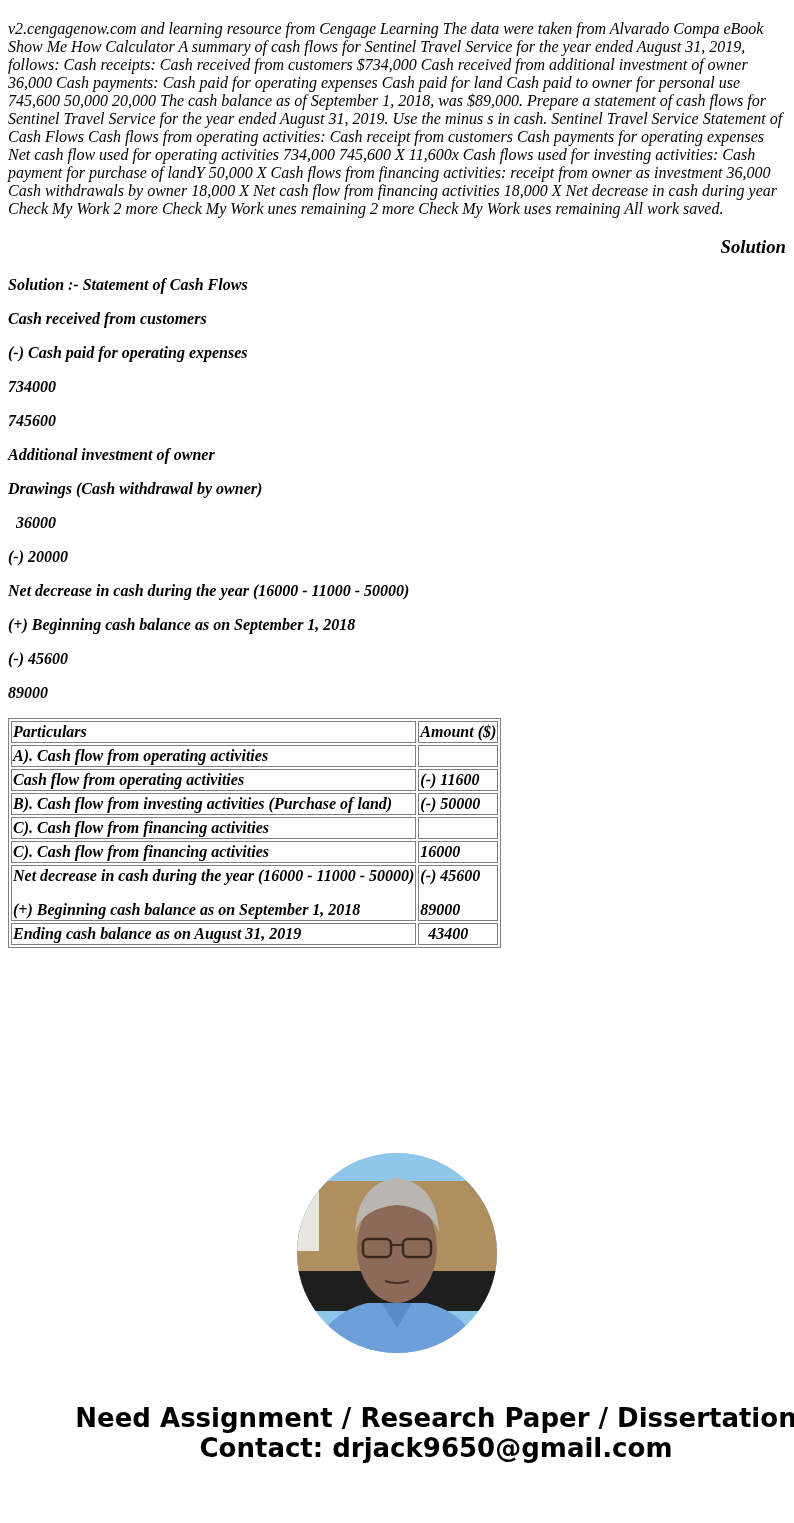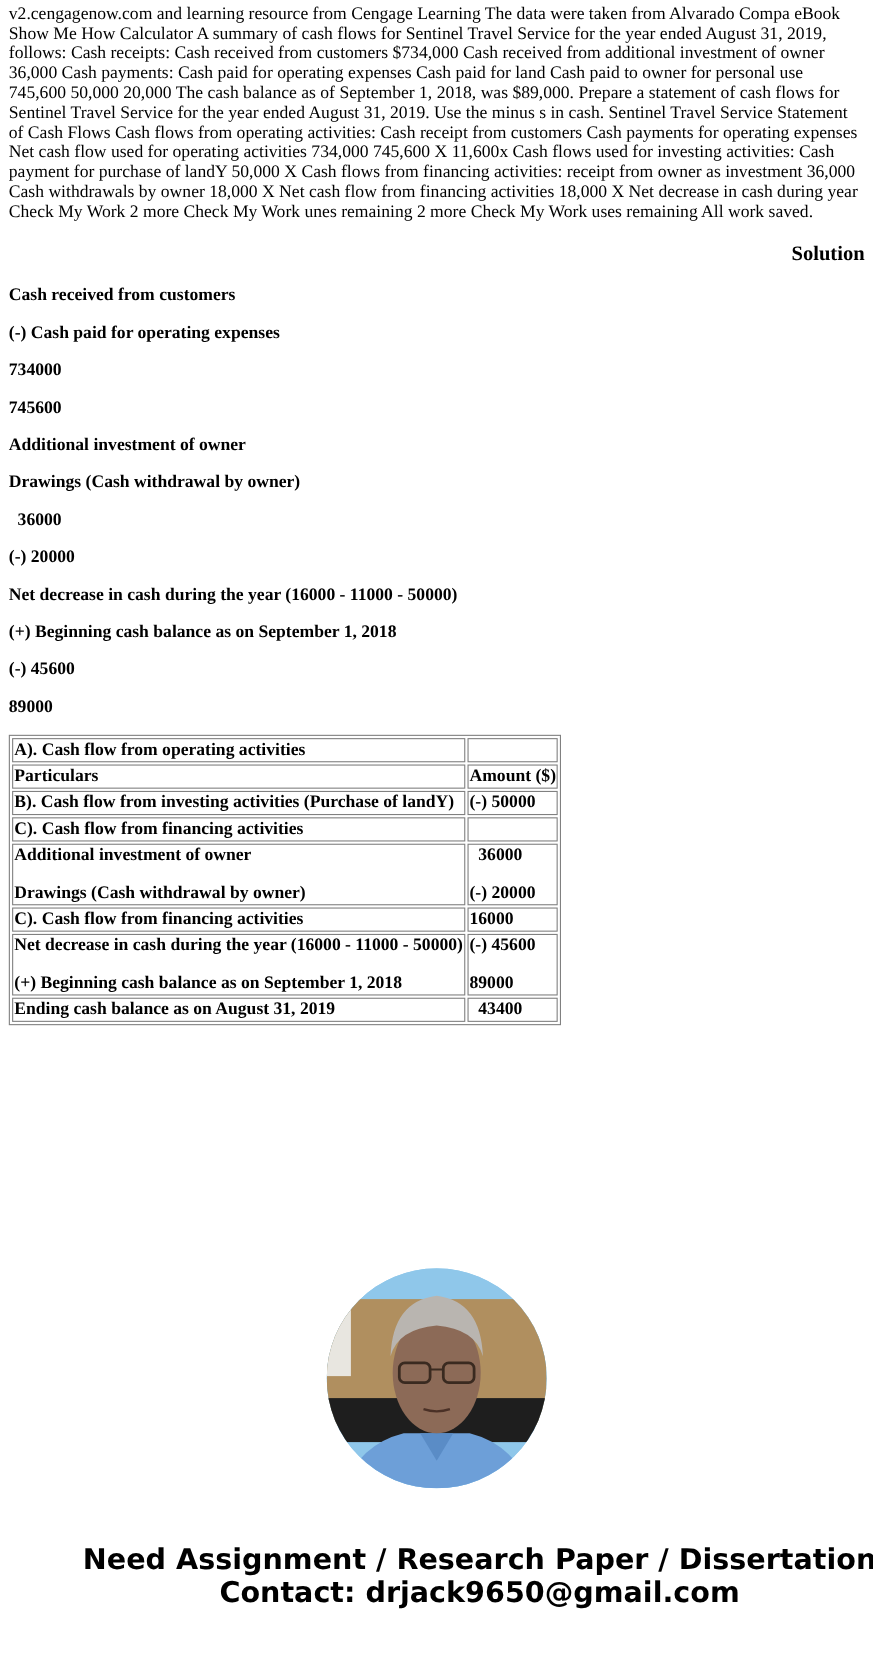--- a/index.html
+++ b/index.html
@@ -5,21 +5,21 @@
     html, body { margin: 0; padding: 0; background: #ffffff; }
     body {
       width: 794px;
       min-height: 1523px;
       font-family: "Liberation Serif", serif;
       color: #000;
       font-size: 16px;
       line-height: 18px;
       position: relative;
     }
-    .content { padding: 4px 8px 0 8px; }
+    .content { padding: 20px 8px 0 8px; font-style: italic; }
     .question { margin: 0; font-size: 16px; line-height: 18px; }
     h3.sol-heading { font-size: 18.7px; font-weight: bold; margin: 18px 0 18px 0; line-height: 22px; text-align: right; }
     p.sol { font-weight: bold; margin: 0 0 16px 0; line-height: 18px; white-space: pre; }
     table.cf {
       border: 1px solid #808080;
       border-collapse: separate;
       border-spacing: 2px;
       font-weight: bold;
       margin-top: 0;
     }
@@ -43,54 +43,55 @@
     }
   </style>
 </head>
 <body>
 
 <div class="content">
   <p class="question">v2.cengagenow.com and learning resource from Cengage Learning The data were taken from Alvarado Compa eBook Show Me How Calculator A summary of cash flows for Sentinel Travel Service for the year ended August 31, 2019, follows: Cash receipts: Cash received from customers $734,000 Cash received from additional investment of owner 36,000 Cash payments: Cash paid for operating expenses Cash paid for land Cash paid to owner for personal use 745,600 50,000 20,000 The cash balance as of September 1, 2018, was $89,000. Prepare a statement of cash flows for Sentinel Travel Service for the year ended August 31, 2019. Use the minus s in cash. Sentinel Travel Service Statement of Cash Flows Cash flows from operating activities: Cash receipt from customers Cash payments for operating expenses Net cash flow used for operating activities 734,000 745,600 X 11,600x Cash flows used for investing activities: Cash payment for purchase of landY 50,000 X Cash flows from financing activities: receipt from owner as investment 36,000 Cash withdrawals by owner 18,000 X Net cash flow from financing activities 18,000 X Net decrease in cash during year Check My Work 2 more Check My Work unes remaining 2 more Check My Work uses remaining All work saved.</p>
 
   <h3 class="sol-heading">Solution</h3>
 
+  <p class="sol">Solution :- Statement of Cash Flows</p>
   <p class="sol">Cash received from customers</p>
   <p class="sol">(-) Cash paid for operating expenses</p>
   <p class="sol">734000</p>
   <p class="sol">745600</p>
   <p class="sol">Additional investment of owner</p>
   <p class="sol">Drawings (Cash withdrawal by owner)</p>
   <p class="sol">  36000</p>
   <p class="sol">(-) 20000</p>
   <p class="sol">Net decrease in cash during the year (16000 - 11000 - 50000)</p>
   <p class="sol">(+) Beginning cash balance as on September 1, 2018</p>
   <p class="sol">(-) 45600</p>
   <p class="sol">89000</p>
 
   <table class="cf">
     <tbody>
         <tr>
+      <td>Particulars</td>
+      <td>Amount ($)</td>
+    </tr>
+    <tr>
       <td><span>A). Cash flow from operating activities</span></td>
       <td><span></span></td>
     </tr>
     <tr>
-      <td>Particulars</td>
-      <td>Amount ($)</td>
+      <td><span>Cash flow from operating activities</span></td>
+      <td><span>(-) 11600</span></td>
     </tr>
     <tr>
-      <td><span>B). Cash flow from investing activities (Purchase of landY)</span></td>
+      <td><span>B). Cash flow from investing activities (Purchase of land)</span></td>
       <td><span>(-) 50000</span></td>
     </tr>
     <tr>
       <td><span>C). Cash flow from financing activities</span></td>
       <td><span></span></td>
-    </tr>
-    <tr>
-      <td><span>Additional investment of owner</span><span class="gap"></span><span>Drawings (Cash withdrawal by owner)</span></td>
-      <td><span>  36000</span><span class="gap"></span><span>(-) 20000</span></td>
     </tr>
     <tr>
       <td><span>C). Cash flow from financing activities</span></td>
       <td><span>16000</span></td>
     </tr>
     <tr>
       <td><span>Net decrease in cash during the year (16000 - 11000 - 50000)</span><span class="gap"></span><span>(+) Beginning cash balance as on September 1, 2018</span></td>
       <td><span>(-) 45600</span><span class="gap"></span><span>89000</span></td>
     </tr>
     <tr>

